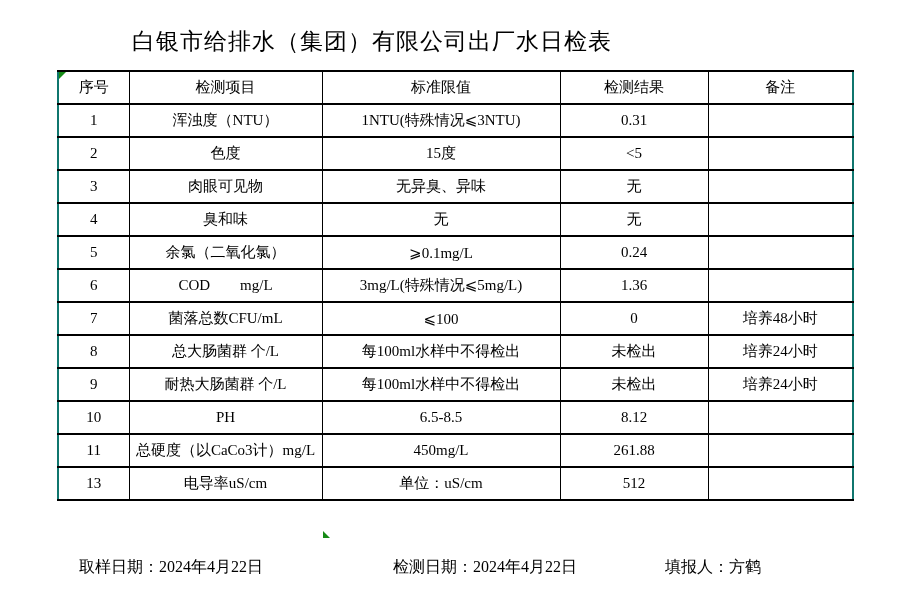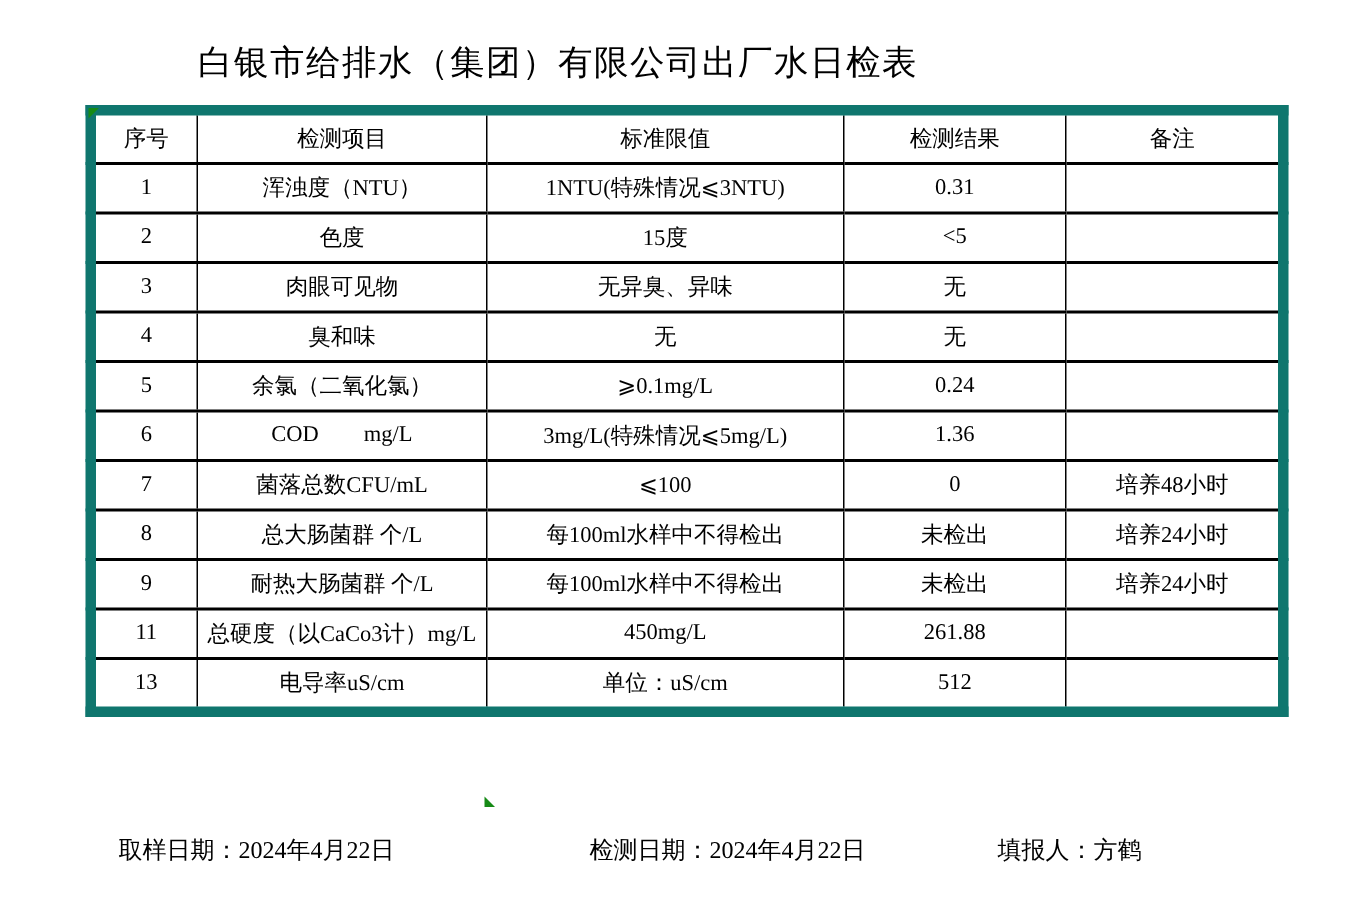--- a/index.html
+++ b/index.html
@@ -34,21 +34,21 @@
     border-left:1px solid #000;
     border-right:1px solid #000;
     height:31px;
     padding:0 2px;
     text-align:center;
     vertical-align:middle;
     font-weight:normal;
     white-space:pre;
     overflow:hidden;
   }
-  table.report{border:7px solid #0f766e;}
+  table.report{border:2px solid #0f766e;}
   .corner-marker{
     position:absolute;
     left:59px;top:72px;
     width:0;height:0;
     border-top:7px solid var(--marker,#168a16);
     border-right:7px solid transparent;
   }
   .bottom-marker{
     position:absolute;
     left:323px;top:531px;
@@ -146,20 +146,27 @@
         <td>培养24小时</td>
       </tr>
       <tr>
         <td>9</td>
         <td>耐热大肠菌群 个/L</td>
         <td>每100ml水样中不得检出</td>
         <td>未检出</td>
         <td>培养24小时</td>
       </tr>
       <tr>
+        <td>10</td>
+        <td>PH</td>
+        <td>6.5-8.5</td>
+        <td>8.12</td>
+        <td></td>
+      </tr>
+      <tr>
         <td>11</td>
         <td>总硬度（以CaCo3计）mg/L</td>
         <td>450mg/L</td>
         <td>261.88</td>
         <td></td>
       </tr>
       <tr>
         <td>13</td>
         <td>电导率uS/cm</td>
         <td>单位：uS/cm</td>

